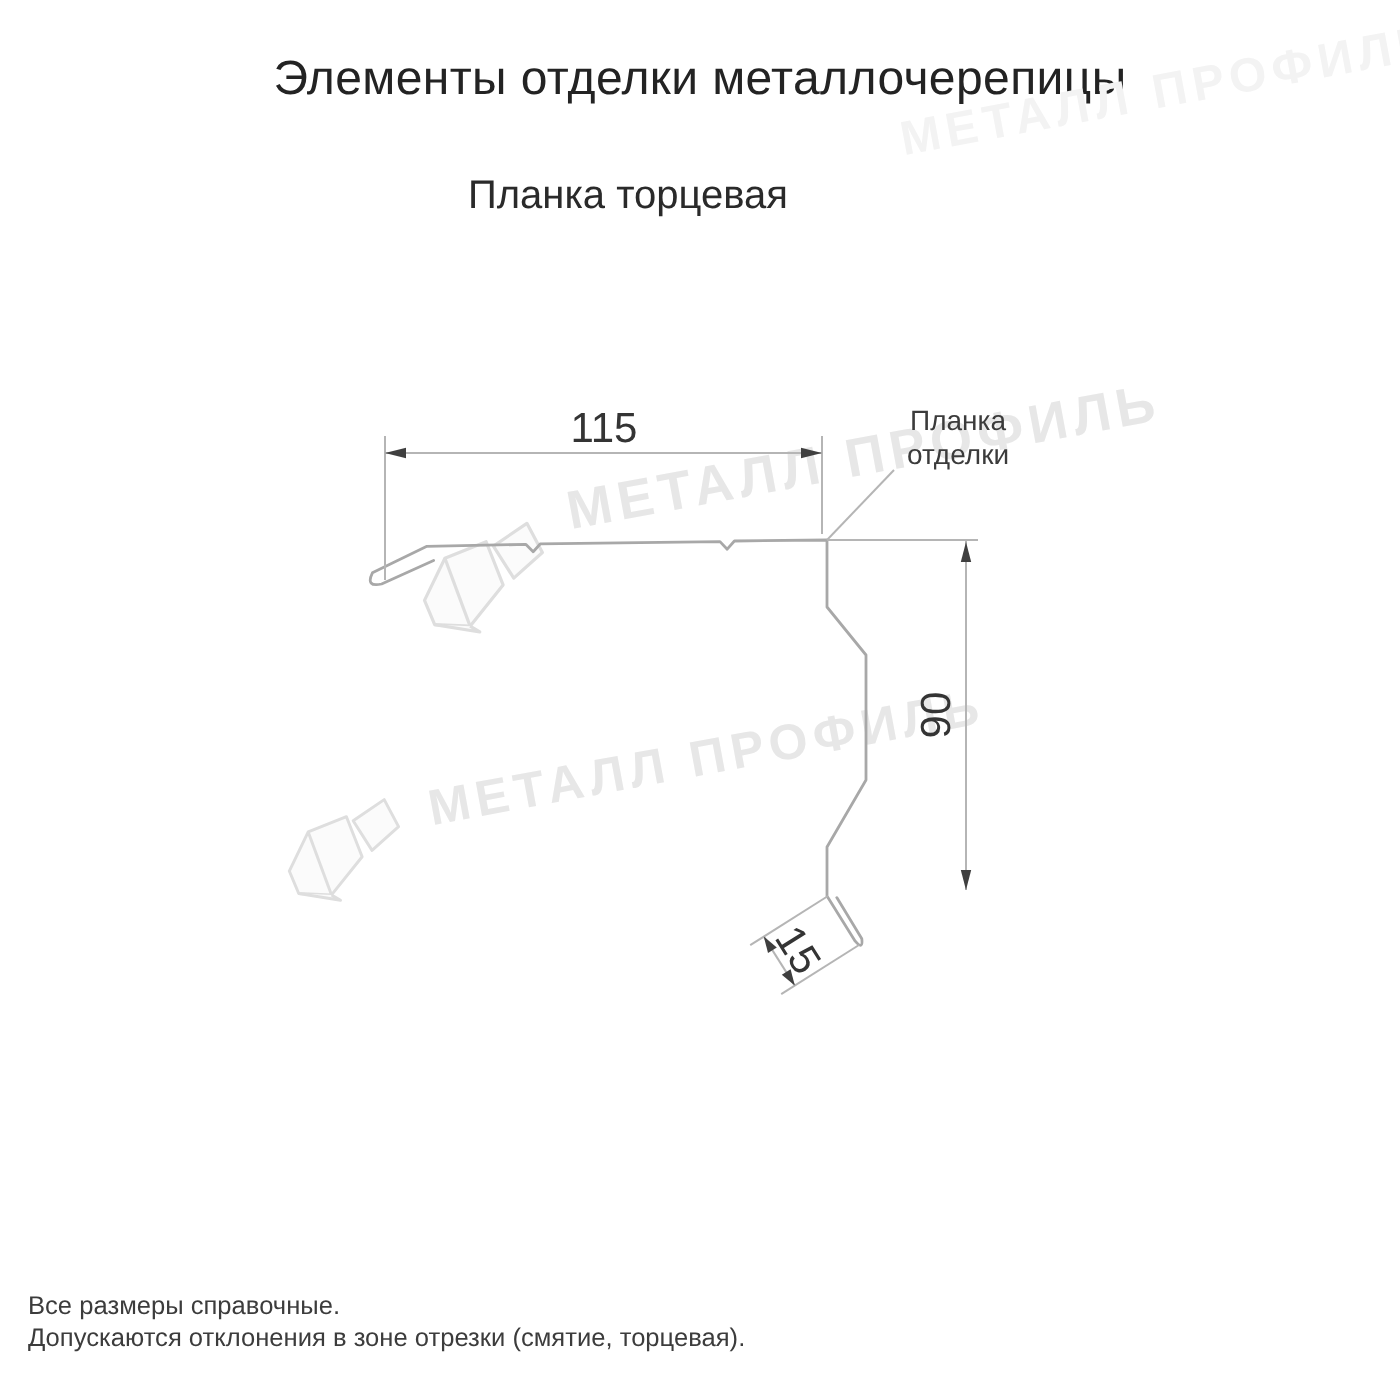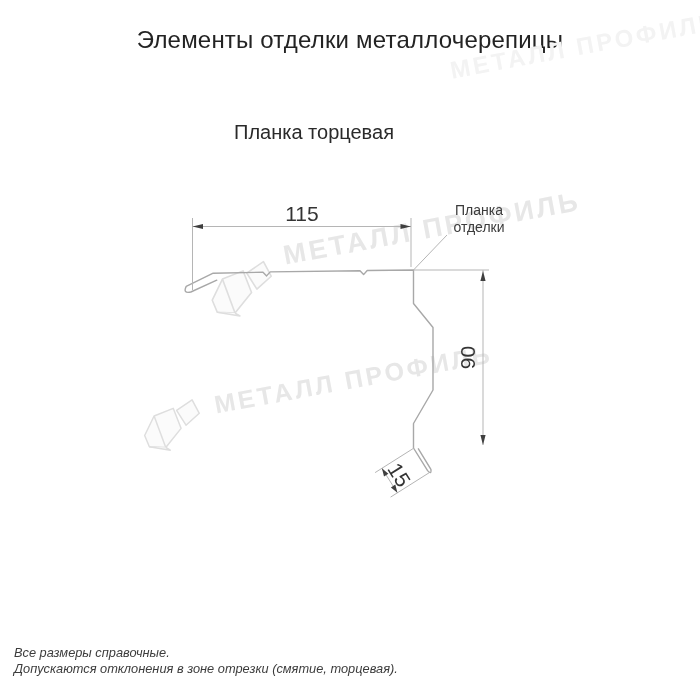--- a/index.html
+++ b/index.html
@@ -7,21 +7,21 @@
     position:relative;width:700px;height:700px;background:#ffffff;overflow:hidden;
     font-family:"Liberation Sans","DejaVu Sans",sans-serif;color:#252525;
   }
   
   .title{
     position:absolute;left:0;top:26px;width:700px;text-align:center;
     font-size:24px;font-weight:400;color:#232323;letter-spacing:.2px;
   }
   .subtitle{
     position:absolute;left:0;top:87px;width:628px;text-align:center;
-    font-size:20px;font-weight:400;color:#2a2a2a;margin-top:34px;
+    font-size:20px;font-weight:400;color:#2a2a2a;
   }
   .prodcode{
     position:absolute;left:0;top:118px;width:700px;text-align:center;
     font-size:20px;font-weight:400;color:#2a2a2a;
   }
   
   .wm-text{
     position:absolute;white-space:nowrap;font-weight:700;
     letter-spacing:3px;color:#e7e7e7;transform-origin:left top;
     -webkit-user-select:none;user-select:none;
@@ -32,21 +32,21 @@
   .wm-logo{position:absolute;transform-origin:center center;}
   .wm1-logo{left:204px;top:262px;transform:rotate(-14deg);}
   .wm2-logo{left:137px;top:400px;transform:rotate(-14deg);}
   
   .drawing{position:absolute;left:0;top:0;width:700px;height:700px;}
   .face-label{
     position:absolute;left:444px;top:202px;width:70px;text-align:center;
     font-size:14px;line-height:17px;color:#3b3b3b;
   }
   
-  .notes{position:absolute;left:14px;top:645px;font-size:12.8px;line-height:16px;color:#3c3c3c;font-style:italic;}
+  .notes{position:absolute;left:14px;top:645px;font-size:12.8px;line-height:16px;color:#3c3c3c;}
   .notes div{margin:0;}
 </style>
 </head>
 <body>
 
 <div class="page">
 
   <div class="title">Элементы отделки металлочерепицы</div>
   <div class="subtitle">Планка торцевая</div>
 

